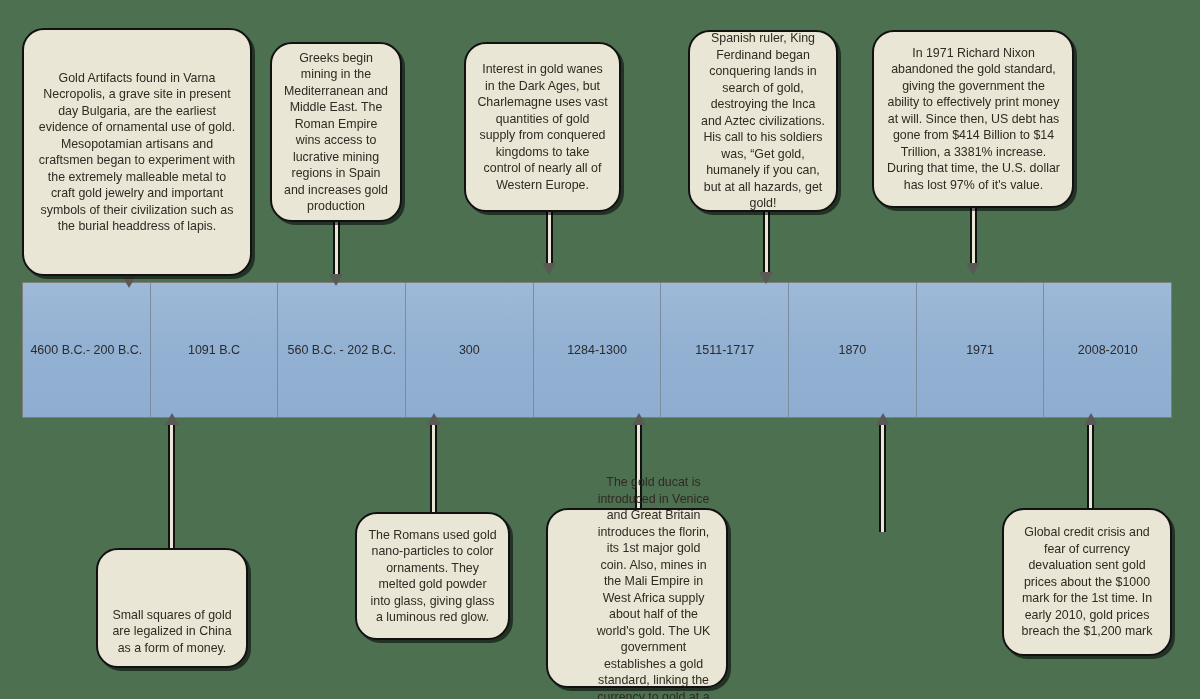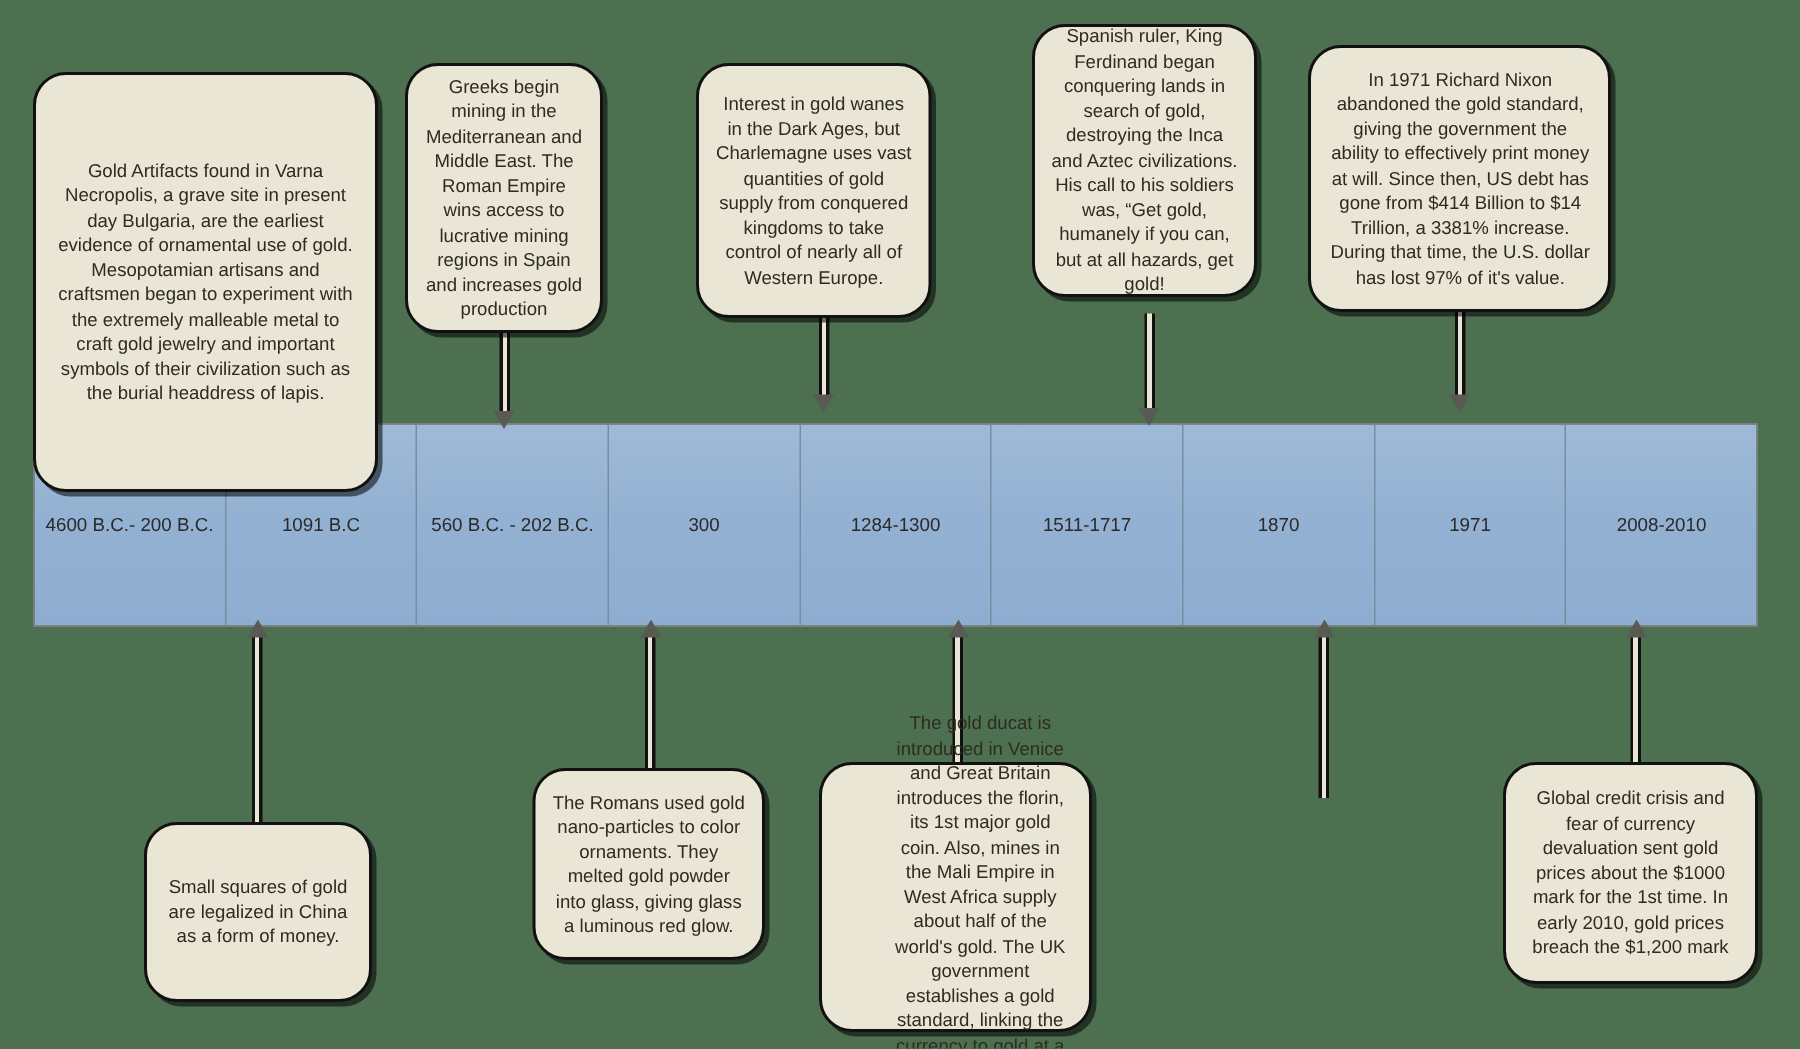--- a/index.html
+++ b/index.html
@@ -108,33 +108,33 @@
 
   <div class="stem" style="left:546px; top:208px; height:58px;"></div>
   <div class="arrow down" style="left:542px; top:263px;"></div>
 
   <div class="stem" style="left:763px; top:209px; height:66px;"></div>
   <div class="arrow down" style="left:759px; top:272px;"></div>
 
   <div class="stem" style="left:970px; top:204px; height:62px;"></div>
   <div class="arrow down" style="left:966px; top:263px;"></div>
 
-  <div class="callout" style="left:22px; top:28px; width:230px; height:280px;margin-top:20px;">
+  <div class="callout" style="left:22px; top:28px; width:230px; height:248px;">
     <span>Gold Artifacts found in Varna Necropolis, a grave site in present day Bulgaria, are the earliest evidence of ornamental use of gold. Mesopotamian artisans and craftsmen began to experiment with the extremely malleable metal to craft gold jewelry and important symbols of their civilization such as the burial headdress of lapis.</span>
   </div>
 
   <div class="callout" style="left:270px; top:30px; width:132px; height:180px;margin-top:12px;">
     <span>Greeks begin mining in the Mediterranean and Middle East. The Roman Empire wins access to lucrative mining regions in Spain and increases gold production</span>
   </div>
 
   <div class="callout" style="left:464px; top:42px; width:157px; height:170px;">
     <span>Interest in gold wanes in the Dark Ages, but Charlemagne uses vast quantities of gold supply from conquered kingdoms to take control of nearly all of Western Europe.</span>
   </div>
 
-  <div class="callout" style="left:688px; top:16px; width:150px; height:182px;">
+  <div class="callout" style="left:688px; top:30px; width:150px; height:182px;">
     <span>Spanish ruler, King Ferdinand began conquering lands in search of gold, destroying the Inca and Aztec civilizations. His call to his soldiers was, “Get gold, humanely if you can, but at all hazards, get gold!</span>
   </div>
 
   <div class="callout" style="left:872px; top:30px; width:202px; height:178px;padding-left:12px;">
     <span>In 1971 Richard Nixon abandoned the gold standard, giving the government the ability to effectively print money at will. Since then, US debt has gone from $414 Billion to $14 Trillion, a 3381% increase. During that time, the U.S. dollar has lost 97% of it's value.</span>
   </div>
 
   <div class="timeline-bar">
     <div class="tl-cell">
         <span>4600 B.C.- 200 B.C.</span>
@@ -173,21 +173,21 @@
 
   <div class="arrow up" style="left:632px; top:413px;"></div>
   <div class="stem" style="left:635px; top:424px; height:88px;"></div>
 
   <div class="arrow up" style="left:876px; top:413px;"></div>
   <div class="stem" style="left:879px; top:424px; height:108px;"></div>
 
   <div class="arrow up" style="left:1084px; top:413px;"></div>
   <div class="stem" style="left:1087px; top:424px; height:88px;"></div>
 
-  <div class="callout" style="left:96px; top:548px; width:152px; height:120px;">
+  <div class="callout" style="left:96px; top:548px; width:152px; height:120px;align-items:flex-end;">
     <span>Small squares of gold are legalized in China as a form of money.</span>
   </div>
 
   <div class="callout" style="left:355px; top:512px; width:155px; height:128px;justify-content:center;">
     <span>The Romans used gold nano-particles to color ornaments. They melted gold powder into glass, giving glass a luminous red glow.</span>
   </div>
 
   <div class="callout" style="left:546px; top:508px; width:182px; height:180px;padding-left:44px;">
     <span>The gold ducat is introduced in Venice and Great Britain introduces the florin, its 1st major gold coin. Also, mines in the Mali Empire in West Africa supply about half of the world's gold. The UK government establishes a gold standard, linking the currency to gold at a fixed price.</span>
   </div>

